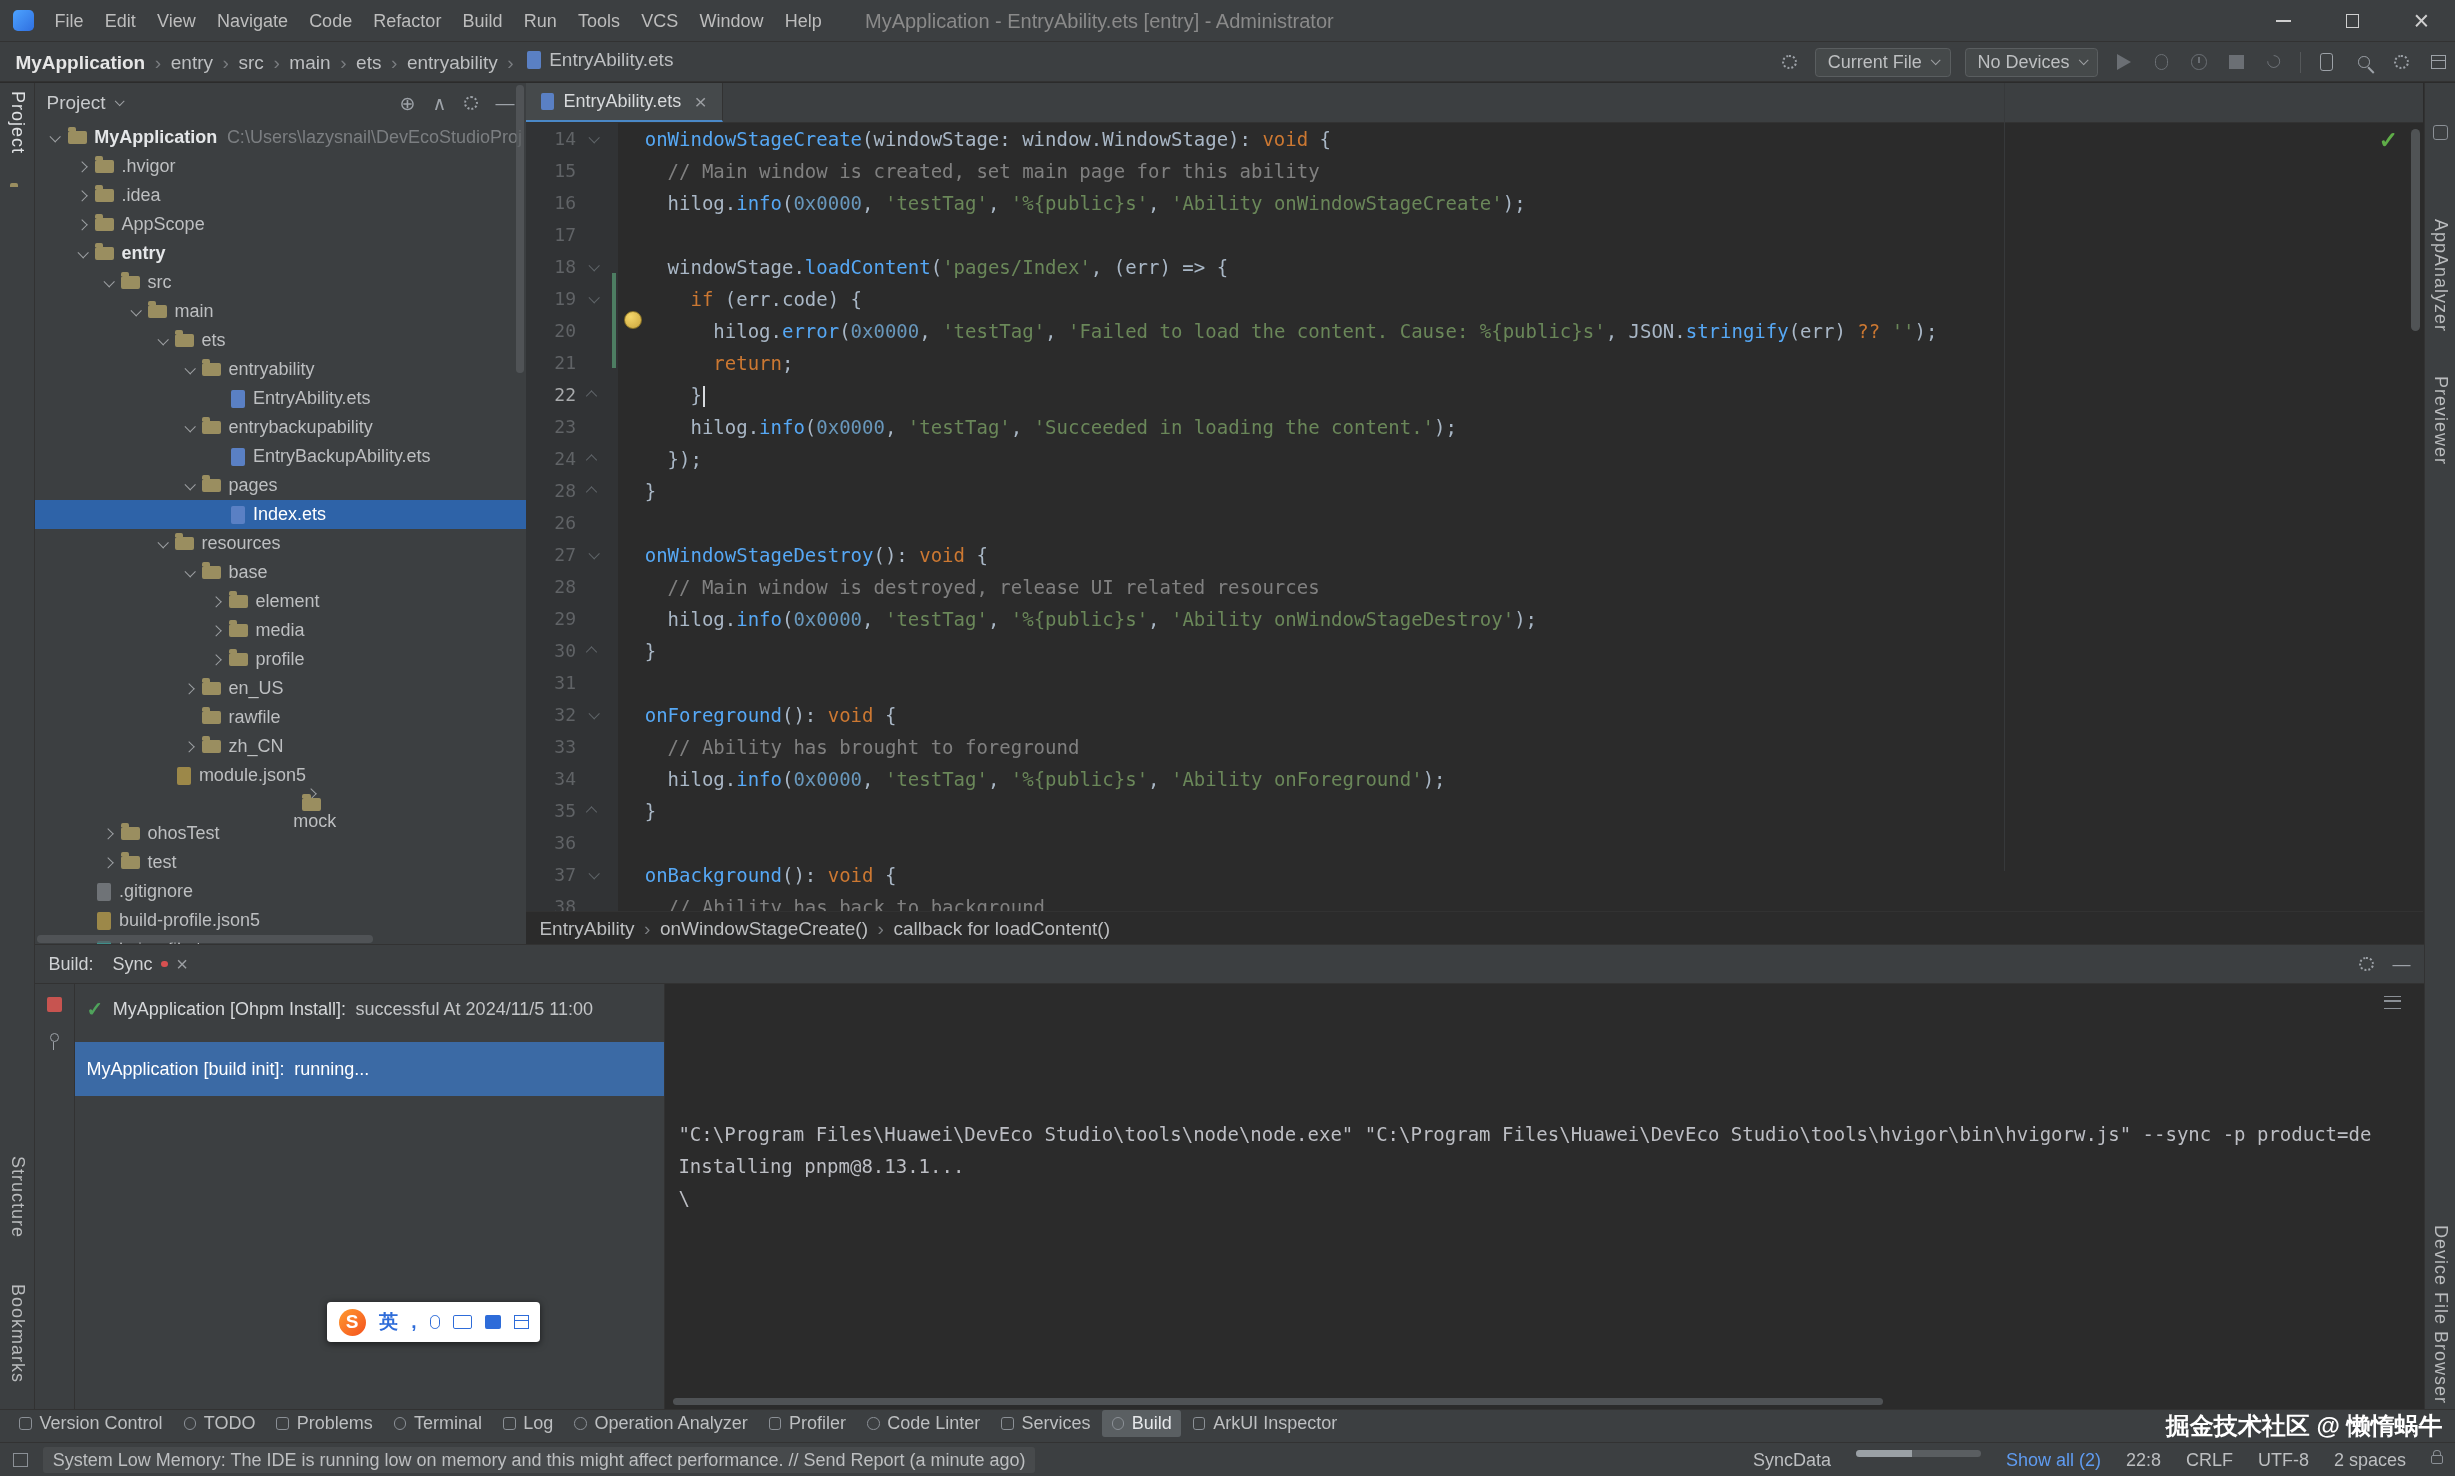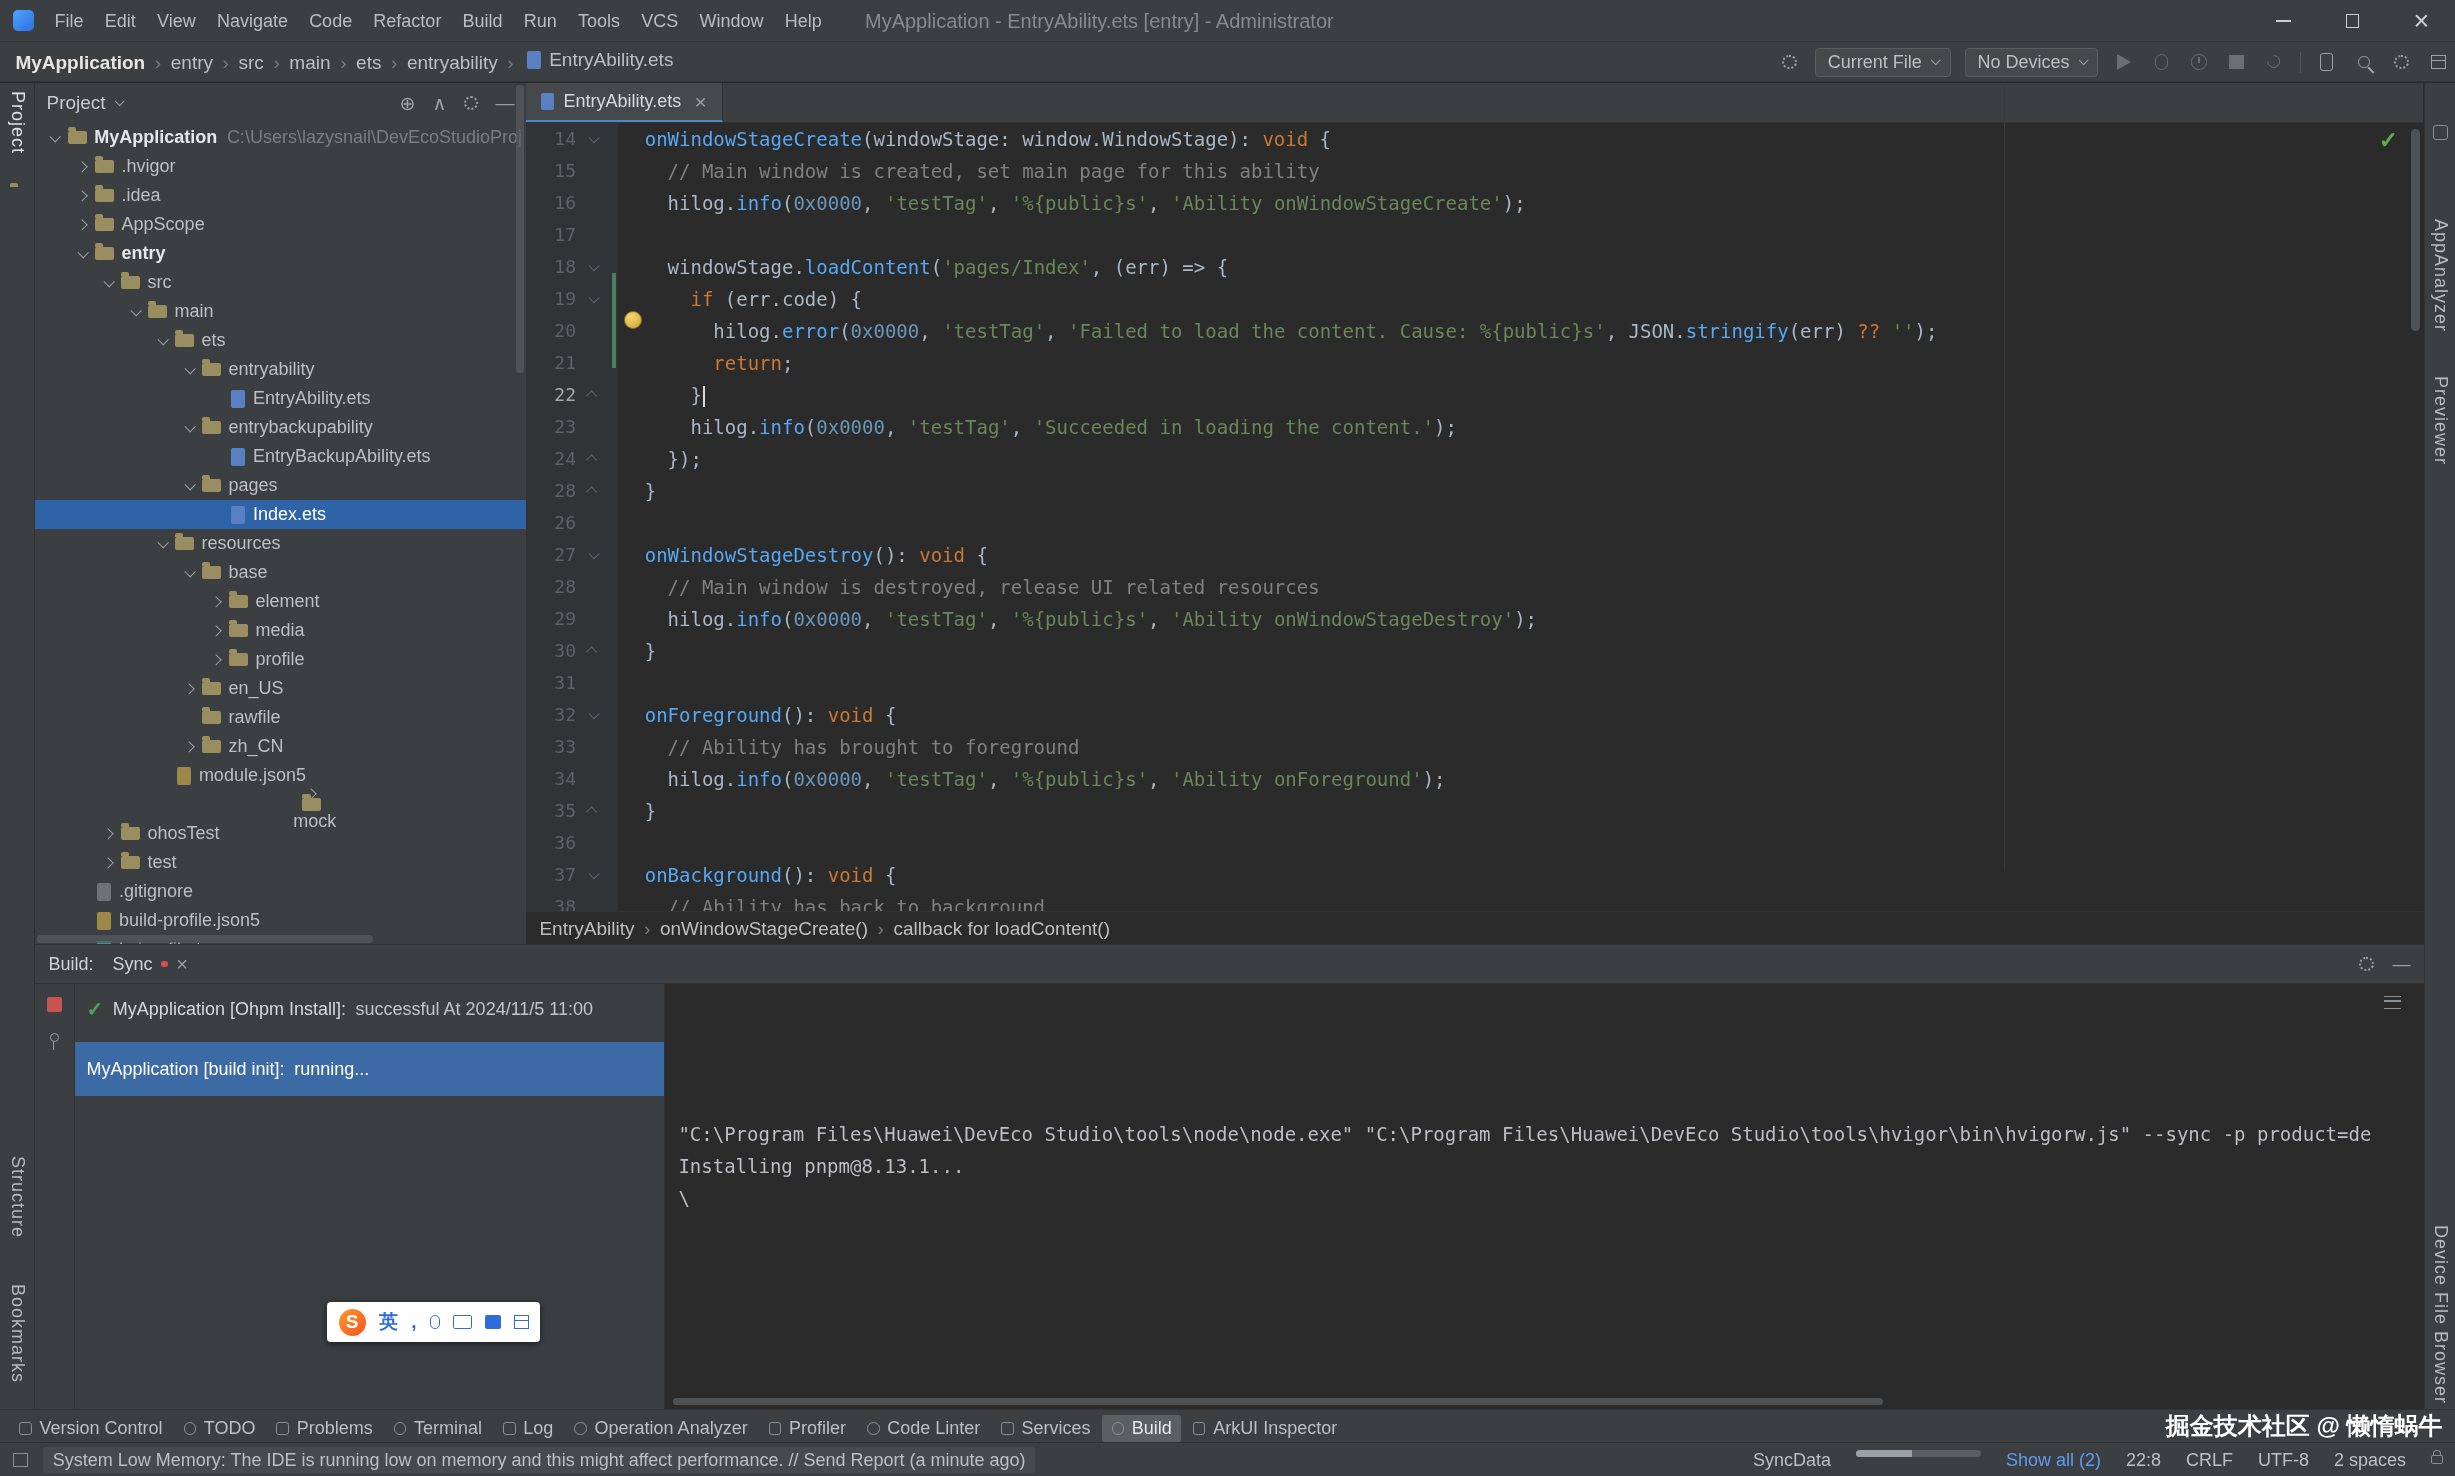--- a/index.html
+++ b/index.html
@@ -131,21 +131,21 @@
 .ime{position:absolute;left:292px;top:357px;height:40px;background:#ffffff;border-radius:3.8px;display:flex;align-items:center;gap:13.4px;padding:0 11.5px;box-shadow:0 1.9px 7.7px rgba(0,0,0,.55)}
 .sogou-logo{width:27px;height:27px;border-radius:50%;background:linear-gradient(135deg,#ff9a2e,#f4511e);color:#fff;font-weight:bold;display:flex;align-items:center;justify-content:center;font-size:19px}
 .ime-item{color:#2e6cd9;font-size:19px;font-weight:bold}
 .ime-mic{width:9.6px;height:14.4px;border:1.9px solid #2e6cd9;border-radius:4.8px}
 .ime-kb{width:19px;height:13.4px;border:1.9px solid #2e6cd9;border-radius:1.9px}
 .ime-sq{width:15.4px;height:13.4px;background:#2e6cd9;border-radius:1.9px}
 .ime-grid{width:14.4px;height:13.4px;border:1.9px solid #2e6cd9}
 .ime-grid::after{content:'';display:block;width:100%;height:3.8px;border-bottom:1.9px solid #2e6cd9}
 
 
-#toolwindow-bar{position:absolute;left:0;top:1409px;right:0;height:33px;background:#3c3f41;border-top:1px solid #323232;display:flex;align-items:flex-end;padding-left:9.6px;gap:1.9px}
+#toolwindow-bar{position:absolute;left:0;top:1409px;right:0;height:33px;background:#3c3f41;border-top:1px solid #323232;display:flex;align-items:flex-start;padding-left:9.6px;gap:1.9px}
 .twb{display:flex;align-items:center;gap:7.7px;height:27px;padding:0 9.6px;border-radius:2.9px;font-size:18px;color:#bdbfc1;white-space:nowrap}
 .twb.active{background:#5a5f62;color:#e6e8ea}
 .tw-ico{width:12.5px;height:12.5px;border:1.9px solid #8b9096;border-radius:2.9px;flex:none}
 .tw-ico.round{border-radius:50%}
 .watermark{position:absolute;right:13.4px;top:1409px;height:33px;line-height:33px;font-size:24px;color:#ffffff;font-weight:bold}
 #statusbar{position:absolute;left:0;top:1442px;right:0;height:35px;background:#3c3f41;border-top:1px solid #323232;display:flex;align-items:center;padding:0 13.4px;font-size:18px;color:#bdbfc1}
 .sb-grid{width:14.4px;height:14.4px;border:1.9px solid #8b9096;margin-right:15.4px;flex:none}
 .sys-msg{background:#474a4c;padding:2.9px 9.6px;border-radius:2.9px;white-space:nowrap}
 .sb-right{margin-left:auto;display:flex;align-items:flex-start;gap:25px}
 .progress{width:125px;height:7.7px;background:#5a5e61;border-radius:3.8px;overflow:hidden}

